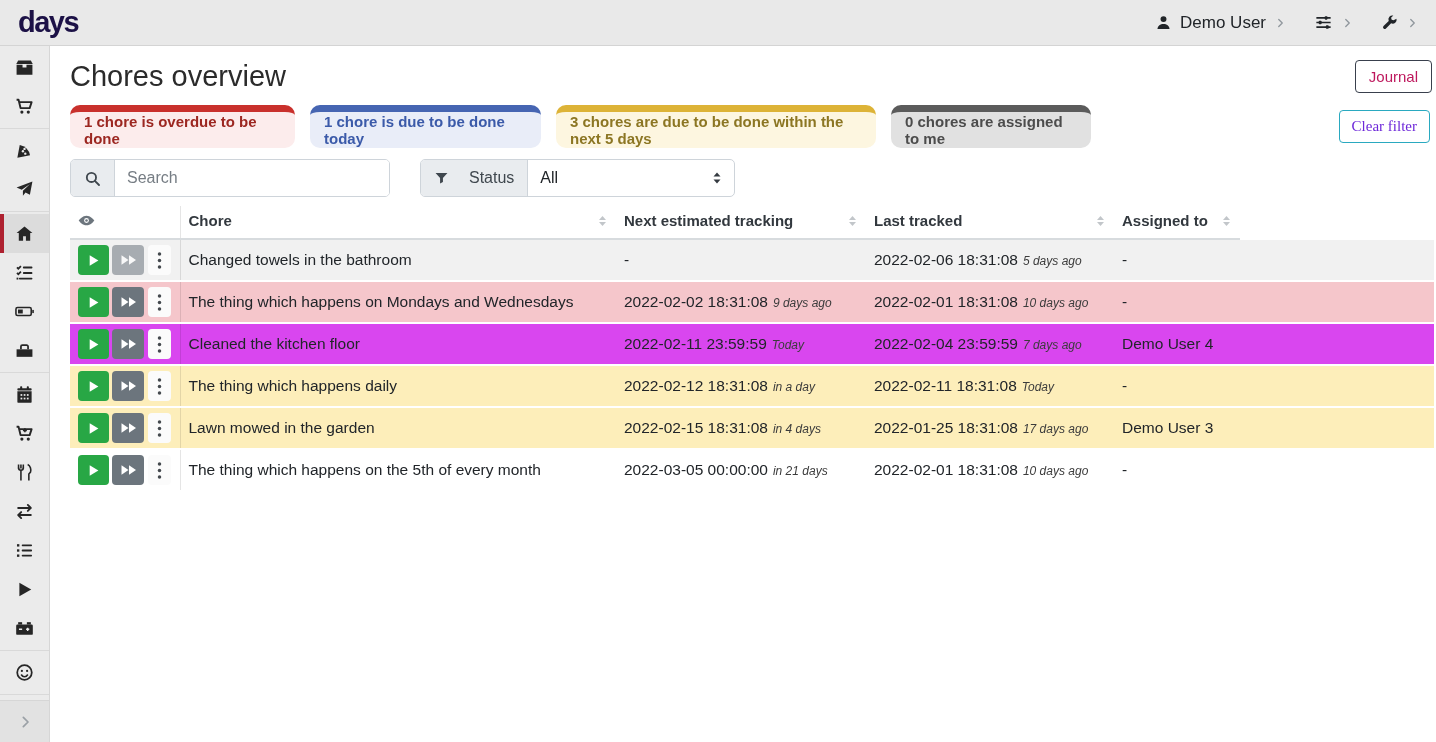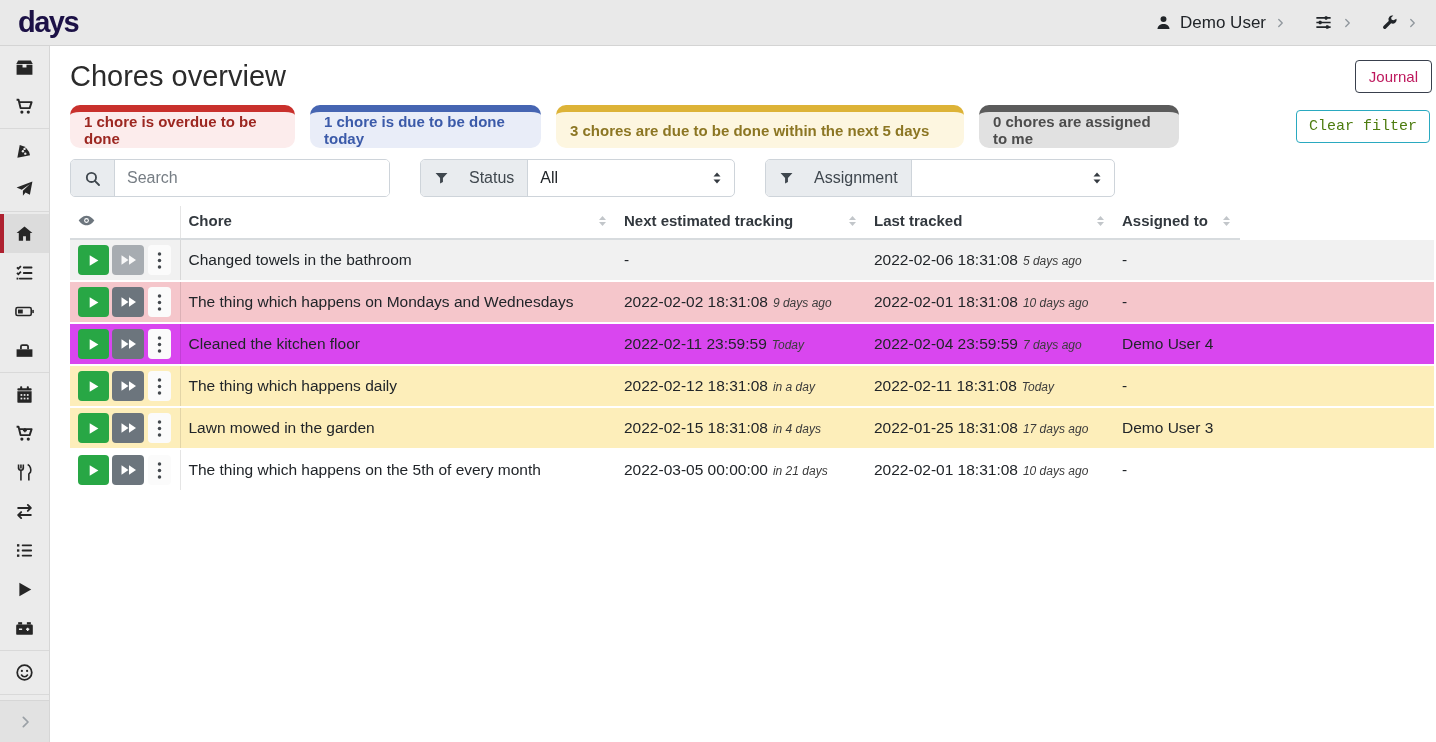--- a/index.html
+++ b/index.html
@@ -43,23 +43,23 @@
   .title-row { display:flex; align-items:center; justify-content:space-between; margin:2px 0 12px 0; }
   .page-title { font-size:29px; font-weight:500; color:#2b2b2b; margin:0; }
   .btn-journal {
     font-family:inherit; font-size:15px; color:#be185d; background:#fff;
     border:1px solid #39404d; border-radius:4px; padding:7px 13px; cursor:pointer;
   }
 
   
   .cards-row { display:flex; align-items:center; gap:15px; margin-bottom:11px; }
   .status-card { height:43px; display:flex; align-items:center; padding:0 14px; border-top:7px solid; font-size:15px; font-weight:bold; cursor:pointer;border-radius:10px; }
-  .card-0 { width:225px; } .card-1 { width:231px; } .card-2 { width:408px; } .card-3 { width:200px; }
+  .card-0 { width:225px; } .card-1 { width:231px; } .card-2 { width:320px; } .card-3 { width:200px; }
   .btn-clear-filter {
-    margin-left:auto; margin-right:2px; font-family:Liberation Mono, monospace; font-size:15px; color:#4d7c0f; background:#fff;
+    margin-left:auto; margin-right:2px; font-family:Liberation Serif, serif; font-size:15px; color:#6d28d9; background:#fff;
     border:1px solid #2aa9c0; border-radius:4px; padding:7px 12px; cursor:pointer;
   }
 
   
   .filters-row { display:flex; gap:30px; margin-bottom:9px; }
   .input-group { display:flex; height:38px; border:1px solid #ced4da; border-radius:5px; background:#fff; overflow:hidden; }
   .ig-prepend { background:#e9ecef; border-right:1px solid #ced4da; display:flex; align-items:center; gap:20px; padding:0 13px; color:#3f474e; font-size:16px; }
   .ig-prepend svg { fill:#3f474e; }
   .search-group { width:320px; }
   .search-group input { flex:1; border:none; outline:none; font-family:inherit; font-size:16px; color:#212529; padding:0 12px; }
@@ -402,34 +402,20 @@
     </div>
     <div class="input-group status-group">
       <div class="ig-prepend">
         <svg width="15" height="15">
             <use href="#i-funnel"></use>
           </svg>
         <span>Status</span>
       </div>
       <div class="ig-select">
         <span>All</span>
-        <svg width="10" height="14" fill="#343a40">
-            <use href="#i-select-arrows"></use>
-          </svg>
-      </div>
-    </div>
-    <div class="input-group assignment-group">
-      <div class="ig-prepend">
-        <svg width="15" height="15">
-            <use href="#i-funnel"></use>
-          </svg>
-        <span>Assignment</span>
-      </div>
-      <div class="ig-select">
-        <span></span>
         <svg width="10" height="14" fill="#343a40">
             <use href="#i-select-arrows"></use>
           </svg>
       </div>
     </div>
   </div>
 
   <table class="chores">
     <colgroup>
       <col class="c-actions">

